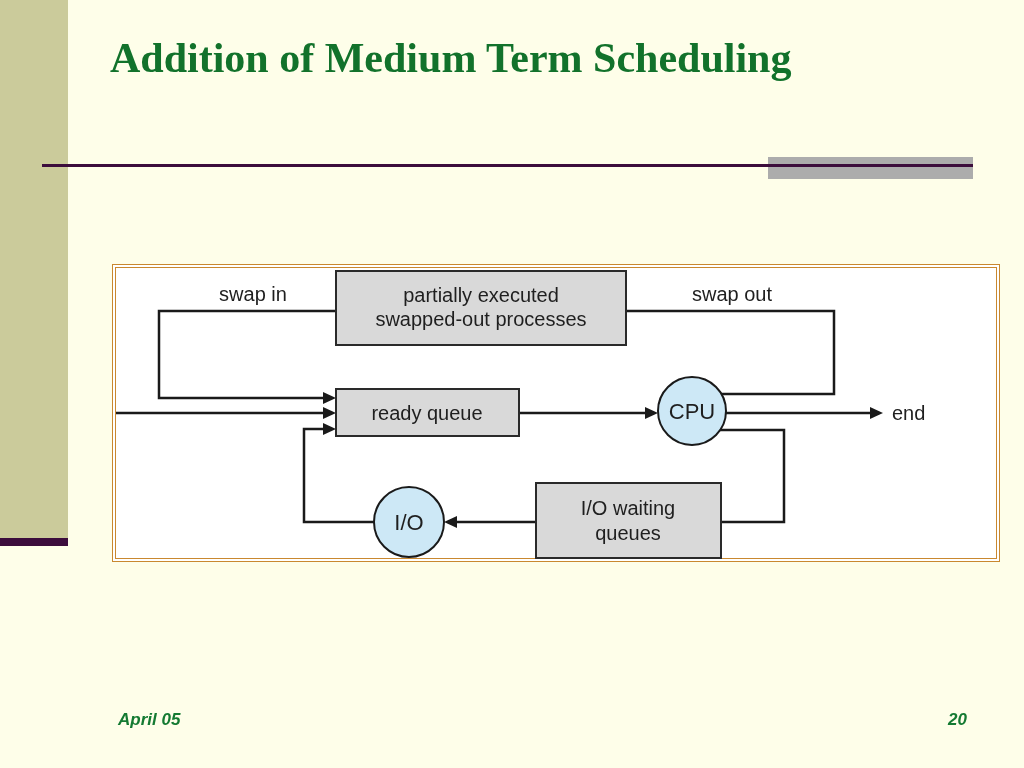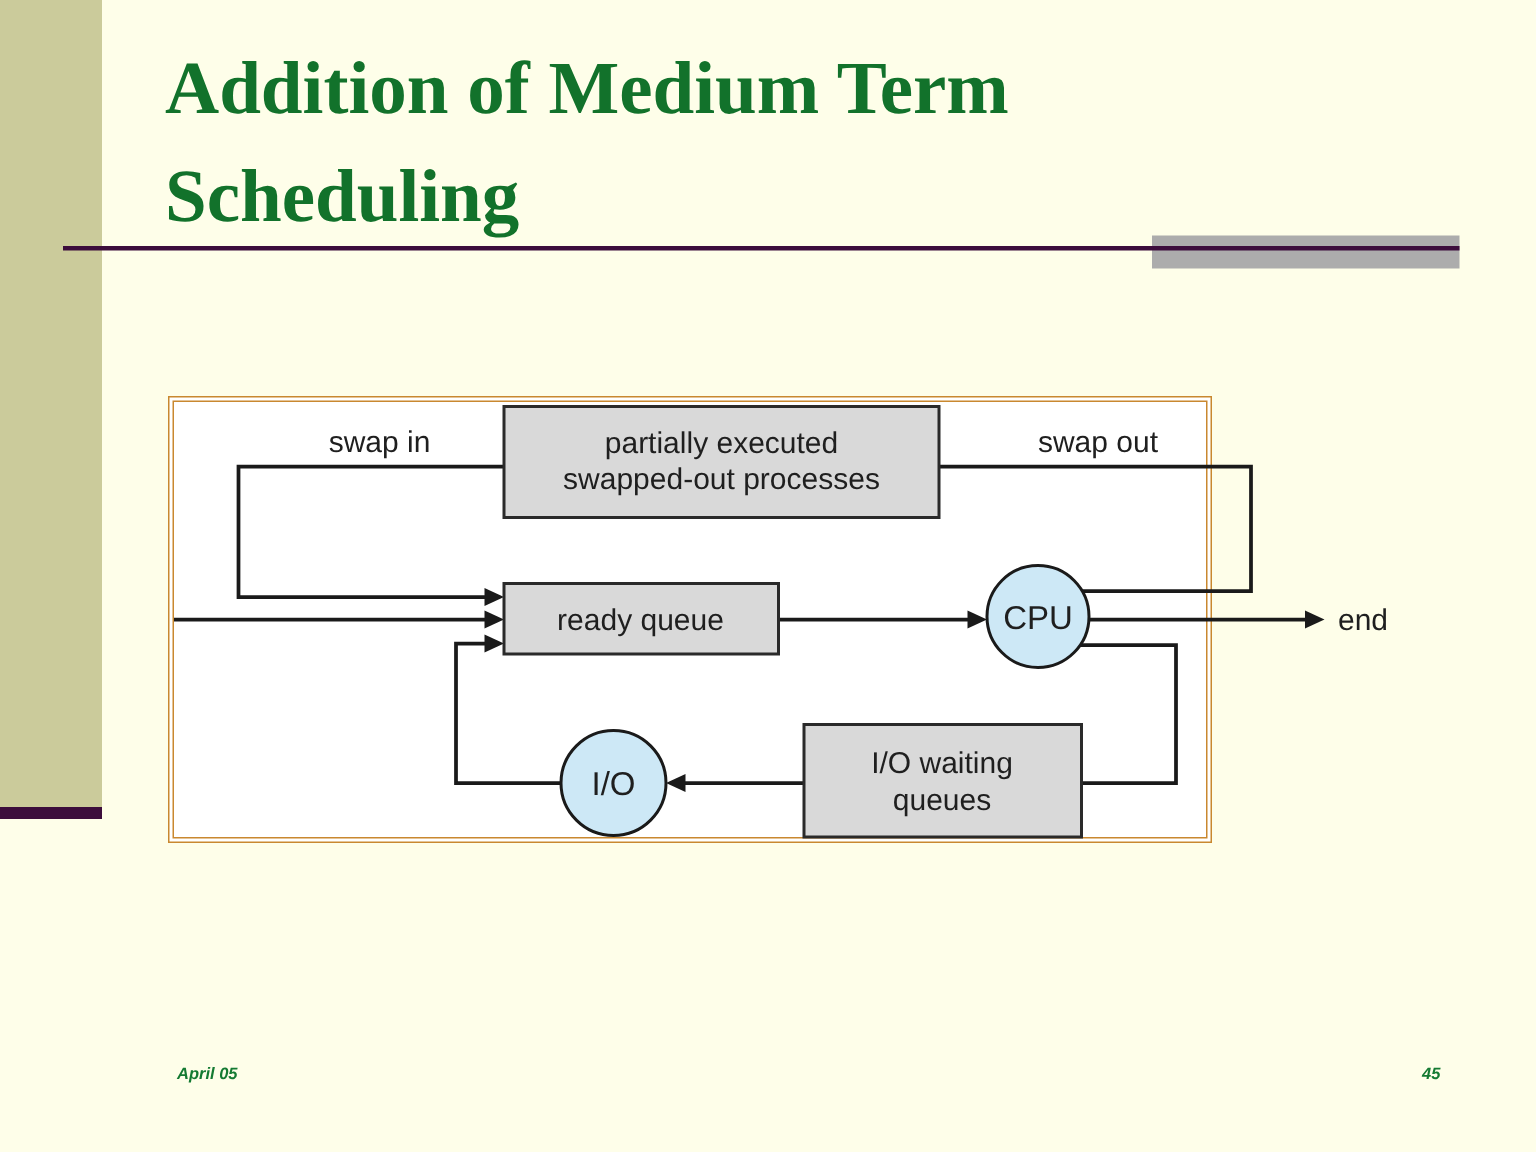--- a/index.html
+++ b/index.html
@@ -13,48 +13,48 @@
 
   
   .sidebar { position:absolute; left:0; top:0; width:68px; height:538px;
              background:var(--sidebar,#CBCB9B); }
   .sidebar-end-bar { position:absolute; left:0; top:538px; width:68px; height:8px;
              background:var(--divider-purple,#3C0D3C); }
 
   
   .title { position:absolute; left:110px; top:22px; width:790px;
            font-family:"Liberation Serif","DejaVu Serif",serif;
-           font-size:50px; font-weight:700; line-height:72px;
+           font-size:42px; font-weight:700; line-height:72px;
            color:var(--title-green,#12722B); }
 
   
   .rule-gray { position:absolute; left:768px; top:157px; width:205px; height:22px;
                background:var(--rule-gray,#ACACAC); }
   .rule-line { position:absolute; left:42px; top:164px; width:931px; height:3px;
                background:var(--divider-purple,#3C0D3C); }
 
   
-  .diagram { position:absolute; left:112px; top:264px; width:696px; height:298px;
+  .diagram { position:absolute; left:112px; top:264px; width:888px; height:298px;
              background:#FFFFFF; border:1px solid var(--diagram-border-orange,#C9882F); }
   .diagram::before { content:""; position:absolute; inset:2px;
              border:1px solid var(--diagram-border-orange,#C9882F); pointer-events:none; }
   .diagram svg { position:absolute; inset:0; }
 
   .wire { fill:none; stroke:var(--line-black,#1A1A1A); stroke-width:2.5px; }
   .arrowhead { fill:var(--line-black,#1A1A1A); stroke:none; }
   .node-box { fill:var(--node-gray,#D9D9D9); stroke:#2A2A2A; stroke-width:2px; }
   .node-circle { fill:var(--node-blue,#CDE8F6); stroke:#1A1A1A; stroke-width:2px; }
   svg text { font-family:"Liberation Sans","DejaVu Sans",sans-serif;
              font-size:20px; fill:#1F1F1F; }
   svg text.mid { text-anchor:middle; }
   svg text.big { font-size:22px; }
 
   
   .footer-date, .footer-author, .footer-page {
-      position:absolute; font-size:11px; font-weight:700; font-style:italic;
+      position:absolute; font-size:17px; font-weight:700; font-style:italic;
       color:var(--footer-green,#147A32); white-space:pre; }
   .footer-date   { left:118px; top:710px; }
   .footer-author { left:362px; top:711px; }
   .footer-page   { left:948px; top:710px; }
 </style>
 </head>
 <body>
 
 <div class="slide">
 
@@ -98,15 +98,15 @@
       <text class="mid" x="314" y="155">ready queue</text>
       <text class="mid big" x="579" y="154">CPU</text>
       <text class="mid big" x="296" y="265">I/O</text>
       <text class="mid" x="515" y="250">I/O waiting</text>
       <text class="mid" x="515" y="275">queues</text>
       <text x="779" y="155">end</text>
     </svg>
   </div>
 
   <div class="footer-date">April 05</div>
-  <div class="footer-page">45</div>
+  <div class="footer-page">20</div>
 
 </div>
 
 </body></html>

